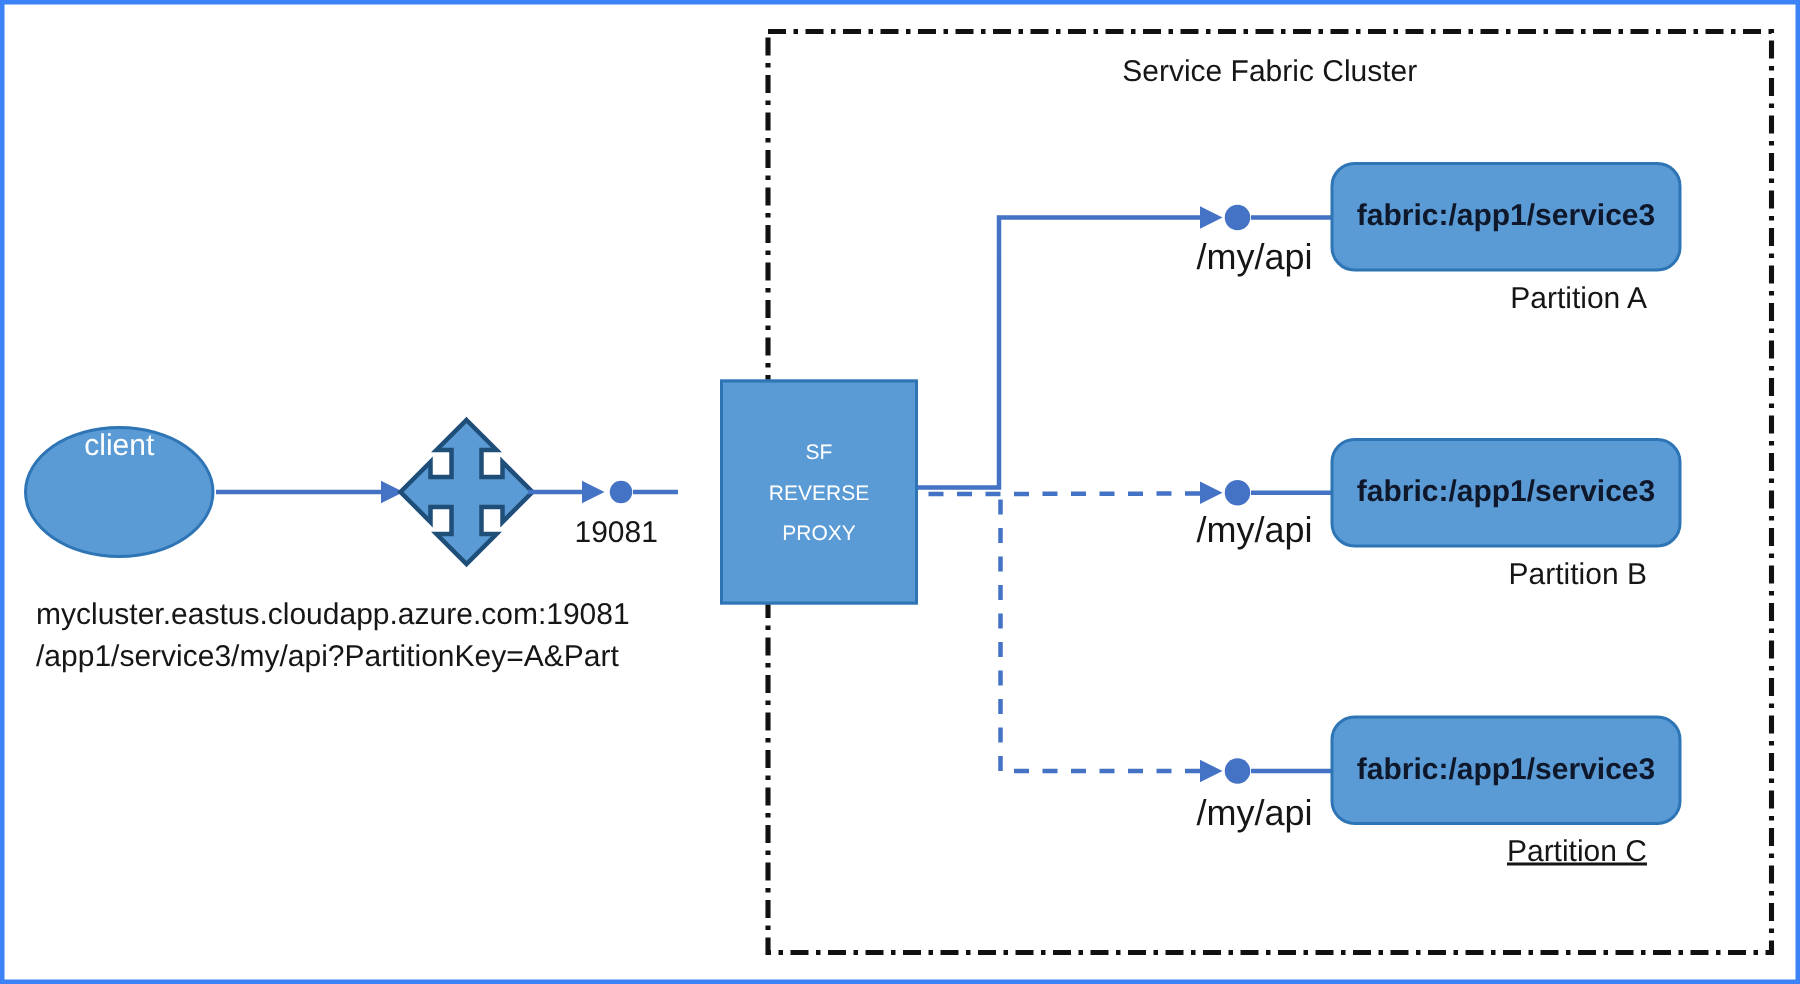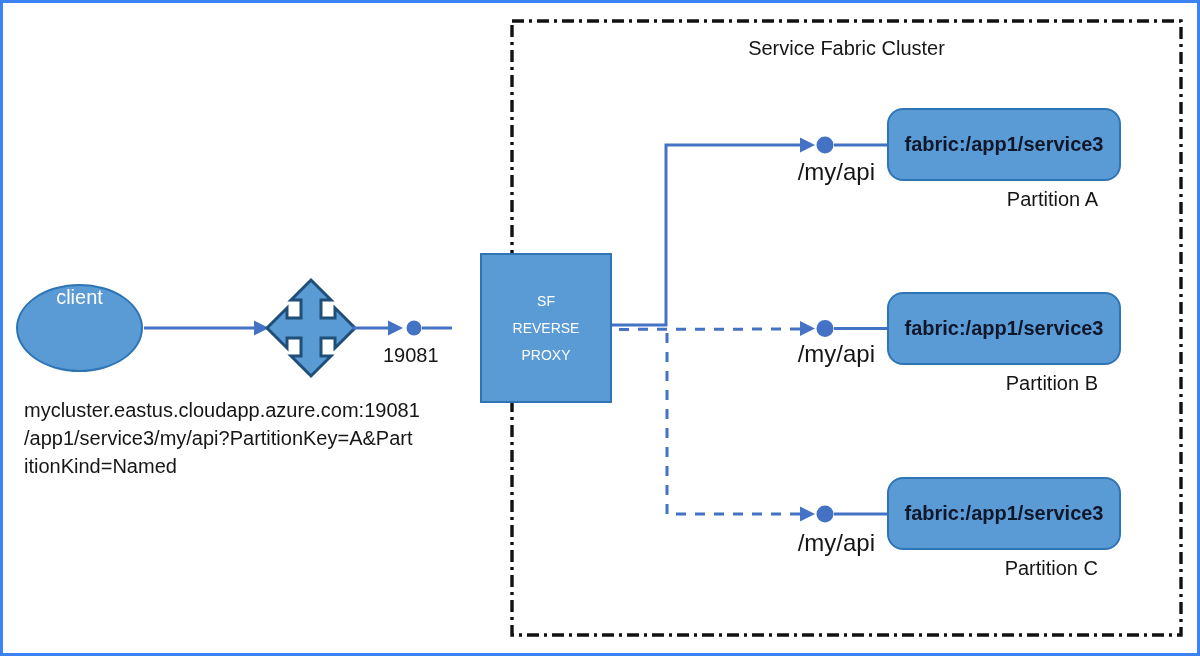--- a/index.html
+++ b/index.html
@@ -24,21 +24,21 @@
     color:#ffffff;font-size:14px;line-height:27px;text-align:center;margin-left:29px;
   }
   .service-box{
     position:absolute;left:884px;width:234px;height:73px;
     background:#5B9BD5;border:2.5px solid #2E75B6;border-radius:16px;
     display:flex;align-items:center;justify-content:center;
     color:#0f172a;font-size:20px;box-sizing:border-box;font-weight:bold;
   }
   .svc-a{top:105px;} .svc-b{top:289px;} .svc-c{top:474px;}
   .partition-label{left:861px;width:234px;text-align:right;font-size:20px;}
-  .part-a{top:185px;} .part-b{top:369px;} .part-c{top:554px;}
+  .part-a{top:185px;} .part-b{top:369px;} .part-c{top:554px;text-decoration:underline;}
   .api-label{left:775px;width:97px;text-align:right;font-size:24px;}
   .api-a{top:155px;} .api-b{top:337px;} .api-c{top:526px;}
   .port-label{left:380px;top:341px;width:76px;text-align:left;font-size:20px;}
   .url-block{left:21px;top:393px;width:445px;font-size:20px;line-height:28px;}
 </style>
 </head>
 <body>
 
 <div class="stage">
 
@@ -82,21 +82,20 @@
 
   <div class="proxy-box">
     <span>SF</span>
     <span>REVERSE</span>
     <span>PROXY</span>
   </div>
 
   <div class="label url-block">
     <div>mycluster.eastus.cloudapp.azure.com:19081</div>
     <div>/app1/service3/my/api?PartitionKey=A&amp;Part</div>
-    <div>itionKind=Named</div>
   </div>
 
   <div class="service-box svc-a">
     <span>fabric:/app1/service3</span>
   </div>
   <div class="service-box svc-b">
     <span>fabric:/app1/service3</span>
   </div>
   <div class="service-box svc-c">
     <span>fabric:/app1/service3</span>

